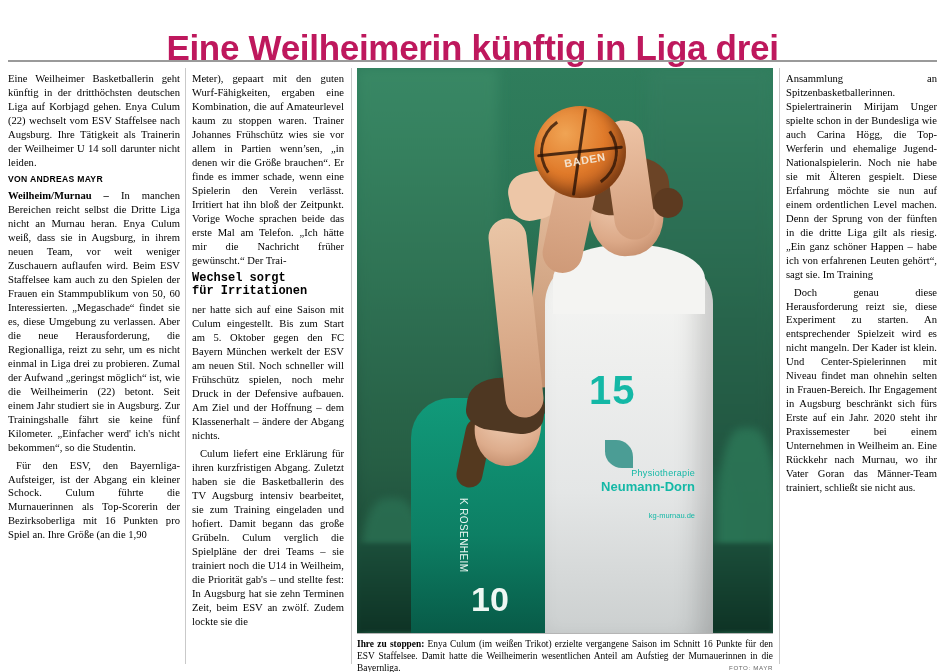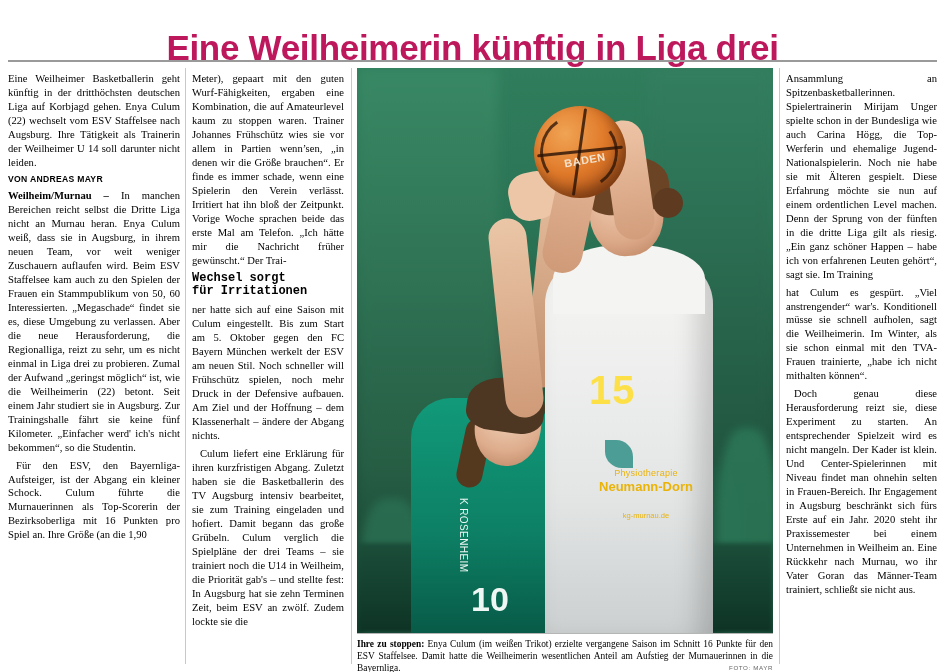--- a/index.html
+++ b/index.html
@@ -233,28 +233,28 @@
   .wp-arm-r {
     position: absolute; left: 252px; top: 52px;
     width: 40px; height: 120px;
     background: linear-gradient(180deg,#eec4a6,#d29d7b);
     border-radius: 22px;
     transform: rotate(-8deg);
   }
   .wp-number {
     position: absolute; left: 232px; top: 300px;
     font-family: "Liberation Sans", sans-serif;
-    font-weight: bold; font-size: 40px; color: #fde047;
+    font-weight: bold; font-size: 40px; color: #14b8a6;
     letter-spacing: 1px;
   }
   .wp-logo {
-    position: absolute; left: 224px; top: 400px;
-    width: 130px; text-align: center;
-    font-family: "Liberation Sans", sans-serif;
-    color: #eab308;
+    position: absolute; left: 208px; top: 400px;
+    width: 130px; text-align: right;
+    font-family: "Liberation Sans", sans-serif;
+    color: #14b8a6;
   }
   .wp-logo .l1 { font-size: 9px; letter-spacing: .3px; }
   .wp-logo .l2 { font-size: 13px; font-weight: bold; margin-top: 1px; }
   .wp-logo .l3 { font-size: 7.5px; margin-top: 17px; }
   .wp-leaf {
     position: absolute; left: 248px; top: 372px;
     width: 28px; height: 28px;
     border-radius: 0 60% 0 60%;
     background: #2f8f86; opacity: .85;
   }
@@ -342,21 +342,20 @@
   <div class="col" id="col2">
     <p class="noindent">Meter), gepaart mit den guten Wurf-Fähigkeiten, ergaben eine Kombination, die auf Amateurlevel kaum zu stoppen waren. Trainer Johannes Frühschütz wies sie vor allem in Partien wenn’sen, „in denen wir die Größe brauchen“. Er finde es immer schade, wenn eine Spielerin den Verein verlässt. Irritiert hat ihn bloß der Zeitpunkt. Vorige Woche sprachen beide das erste Mal am Telefon. „Ich hätte mir die Nachricht früher gewünscht.“ Der Trai-</p>
     <p class="subhead" style="white-space:pre-line">Wechsel sorgt
 für Irritationen</p>
     <p class="noindent">ner hatte sich auf eine Saison mit Culum eingestellt. Bis zum Start am 5. Oktober gegen den FC Bayern München werkelt der ESV am neuen Stil. Noch schneller will Frühschütz spielen, noch mehr Druck in der Defensive aufbauen. Am Ziel und der Hoffnung – dem Klassenerhalt – ändere der Abgang nichts.</p>
     <p class="indent">Culum liefert eine Erklärung für ihren kurzfristigen Abgang. Zuletzt haben sie die Basketballerin des TV Augsburg intensiv bearbeitet, sie zum Training eingeladen und hofiert. Damit begann das große Grübeln. Culum verglich die Spielpläne der drei Teams – sie trainiert noch die U14 in Weilheim, die Priorität gab's – und stellte fest: In Augsburg hat sie zehn Terminen Zeit, beim ESV an zwölf. Zudem lockte sie die</p>
   </div>
 
   <div class="col" id="col3">
     <p class="noindent">Ansammlung an Spitzenbasketballerinnen. Spielertrainerin Mirijam Unger spielte schon in der Bundesliga wie auch Carina Högg, die Top-Werferin und ehemalige Jugend-Nationalspielerin. Noch nie habe sie mit Älteren gespielt. Diese Erfahrung möchte sie nun auf einem ordentlichen Level machen. Denn der Sprung von der fünften in die dritte Liga gilt als riesig. „Ein ganz schöner Happen – habe ich von erfahrenen Leuten gehört“, sagt sie. Im Training</p>
-    <p class="noindent">hat Culum es gespürt. „Viel anstrengender“ war's. Konditionell müsse sie schnell aufholen, sagt die Weilheimerin. Im Winter, als sie schon einmal mit den TVA-Frauen trainierte, „habe ich nicht mithalten können“.</p>
     <p class="indent">Doch genau diese Herausforderung reizt sie, diese Experiment zu starten. An entsprechender Spielzeit wird es nicht mangeln. Der Kader ist klein. Und Center-Spielerinnen mit Niveau findet man ohnehin selten in Frauen-Bereich. Ihr Engagement in Augsburg beschränkt sich fürs Erste auf ein Jahr. 2020 steht ihr Praxissemester bei einem Unternehmen in Weilheim an. Eine Rückkehr nach Murnau, wo ihr Vater Goran das Männer-Team trainiert, schließt sie nicht aus.</p>
   </div>
 
   <div id="photo-wrap">
     <div id="photo">
       <div class="bg-court"></div>
       <div class="bg-blur-left"></div>
       <div class="bg-blur-right"></div>
       <div class="bg-person" id="bgp1"></div>
       <div class="bg-person" id="bgp2"></div>

